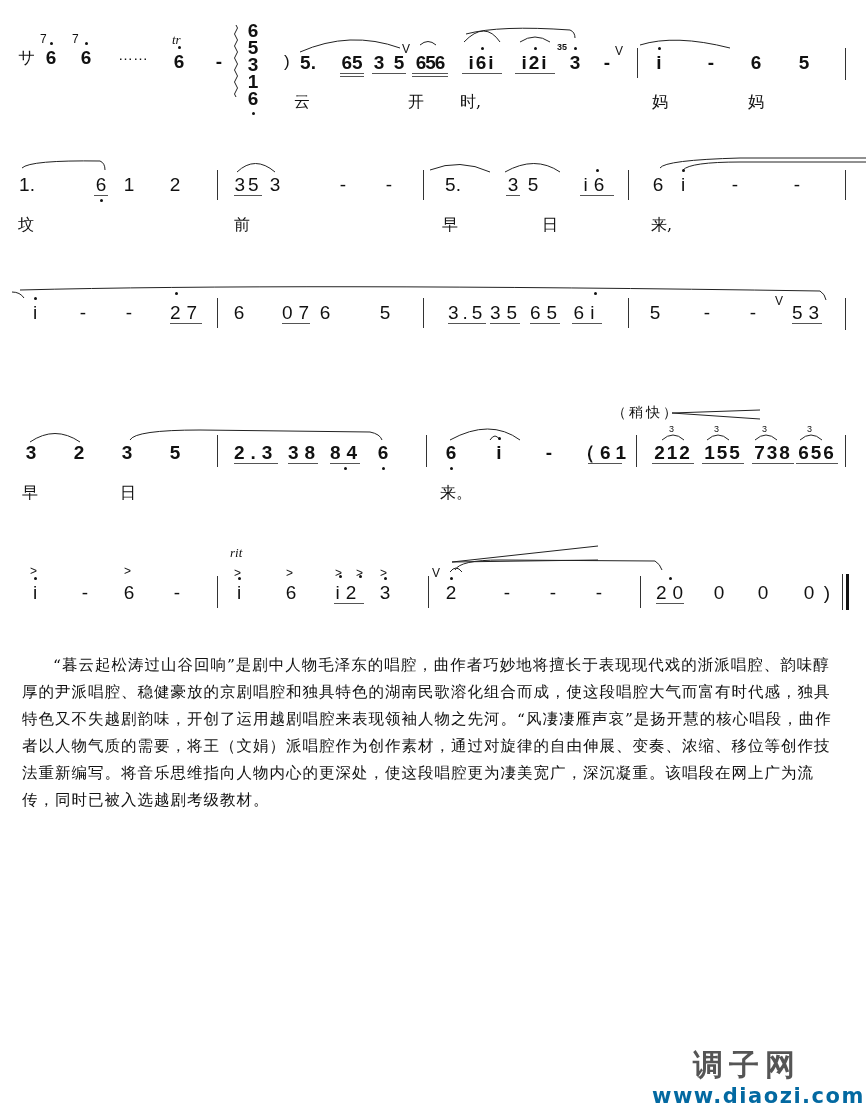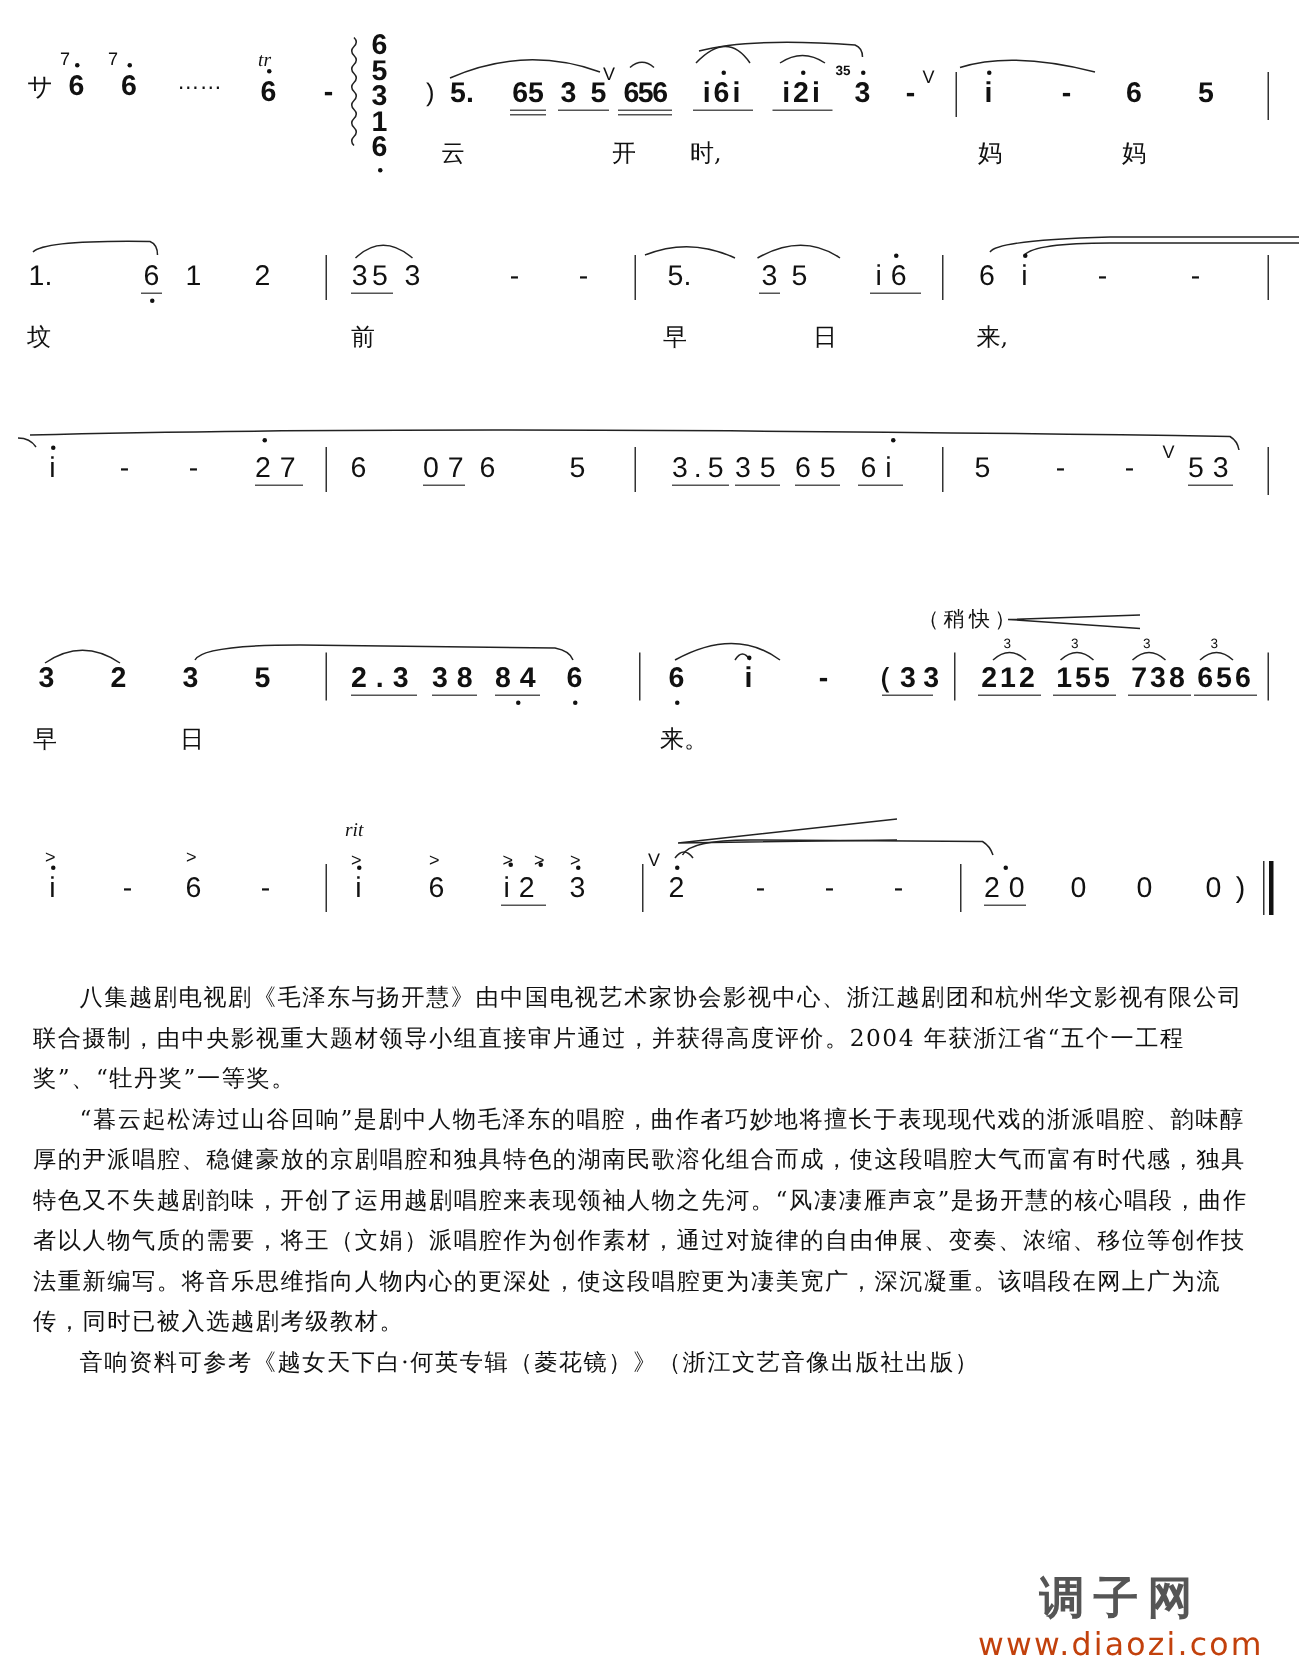--- a/index.html
+++ b/index.html
@@ -18,21 +18,21 @@
   .lyric { position:absolute; font-family:"DejaVu Serif", serif; font-size:16px; color:#111; }
   svg.slurs { position:absolute; left:0; top:0; }
   .para { position:absolute; left:22px; width:820px; font-family:"DejaVu Serif", serif;
           font-size:15.5px; line-height:27px; color:#111; letter-spacing:1px; }
   .para p { margin:0; text-indent:2em; }
   .mark { position:absolute; font-family:"Liberation Serif", serif; font-style:italic; font-size:13px; }
   .small { position:absolute; font-size:12px; }
   .wm-cn { position:absolute; left:693px; top:1045px; font-family:"DejaVu Sans", sans-serif;
            font-weight:bold; font-size:30px; color:#555; letter-spacing:6px; }
   .wm-url { position:absolute; left:652px; top:1084px; font-family:"DejaVu Sans", sans-serif;
-            font-weight:normal; font-size:21px; color:#c2410c; letter-spacing:1.5px; }
+            font-weight:bold; font-size:21px; color:#0369a1; letter-spacing:1.5px; }
 </style>
 </head>
 <body>
 
 <svg class="slurs" width="866" height="640">
   <g fill="none" stroke="#222" stroke-width="1">
 
     <path d="M300 52 Q350 30 400 48"></path>
     <path d="M420 45 Q428 38 436 45"></path>
     <path d="M464 42 Q485 20 500 42"></path>
@@ -200,21 +200,21 @@
   <div class="ul" style="left:234px;top:463px;width:44px;"></div>
   <span class="n" style="left:288px;top:443px;width:30px;letter-spacing:6px;">38</span>
   <div class="ul" style="left:288px;top:463px;width:30px;"></div>
   <span class="n dot-below" style="left:330px;top:443px;width:30px;letter-spacing:6px;">84</span>
   <div class="ul" style="left:330px;top:463px;width:30px;"></div>
   <span class="n dot-below" style="left:376px;top:443px;">6</span>
   <div class="bar" style="left:426px;top:435px;height:32px;"></div>
   <span class="n dot-below" style="left:444px;top:443px;">6</span>
   <span class="n dot-above" style="left:492px;top:443px;">i</span>
   <span class="n" style="left:542px;top:443px;">-</span>
-  <span class="n" style="left:576px;top:443px;width:48px;letter-spacing:5px;">（33</span>
+  <span class="n" style="left:576px;top:443px;width:48px;letter-spacing:5px;">（61</span>
   <div class="ul" style="left:588px;top:463px;width:34px;"></div>
   <div class="bar" style="left:636px;top:435px;height:32px;"></div>
   <span class="n" style="left:652px;top:443px;width:42px;letter-spacing:2px;">212</span>
   <div class="ul" style="left:652px;top:463px;width:42px;"></div>
   <span class="n" style="left:702px;top:443px;width:42px;letter-spacing:2px;">155</span>
   <div class="ul" style="left:702px;top:463px;width:42px;"></div>
   <span class="n" style="left:752px;top:443px;width:42px;letter-spacing:2px;">738</span>
   <div class="ul" style="left:752px;top:463px;width:42px;"></div>
   <span class="n" style="left:796px;top:443px;width:42px;letter-spacing:2px;">656</span>
   <div class="ul" style="left:796px;top:463px;width:42px;"></div>
@@ -262,19 +262,17 @@
   <div class="ul" style="left:656px;top:603px;width:28px;"></div>
   <span class="n thin" style="left:712px;top:583px;">0</span>
   <span class="n thin" style="left:756px;top:583px;">0</span>
   <span class="n thin" style="left:802px;top:583px;">0</span>
   <span class="n thin" style="left:820px;top:583px;">)</span>
   <div class="bar" style="left:842px;top:574px;height:36px;"></div>
   <div class="bar" style="left:846px;top:574px;height:36px;width:3px;background:#111;"></div>
 </div>
 
 <div class="para" style="top:652px;">
-  <p>八集越剧电视剧《毛泽东与扬开慧》由中国电视艺术家协会影视中心、浙江越剧团和杭州华文影视有限公司联合摄制，由中央影视重大题材领导小组直接审片通过，并获得高度评价。2004 年获浙江省“五个一工程奖”、“牡丹奖”一等奖。</p>
   <p>“暮云起松涛过山谷回响”是剧中人物毛泽东的唱腔，曲作者巧妙地将擅长于表现现代戏的浙派唱腔、韵味醇厚的尹派唱腔、稳健豪放的京剧唱腔和独具特色的湖南民歌溶化组合而成，使这段唱腔大气而富有时代感，独具特色又不失越剧韵味，开创了运用越剧唱腔来表现领袖人物之先河。“风凄凄雁声哀”是扬开慧的核心唱段，曲作者以人物气质的需要，将王（文娟）派唱腔作为创作素材，通过对旋律的自由伸展、变奏、浓缩、移位等创作技法重新编写。将音乐思维指向人物内心的更深处，使这段唱腔更为凄美宽广，深沉凝重。该唱段在网上广为流传，同时已被入选越剧考级教材。</p>
-  <p>音响资料可参考《越女天下白·何英专辑（菱花镜）》（浙江文艺音像出版社出版）</p>
 </div>
 
 <div class="wm-cn">调子网</div>
 <div class="wm-url">www.diaozi.com</div>
 
 </body></html>

